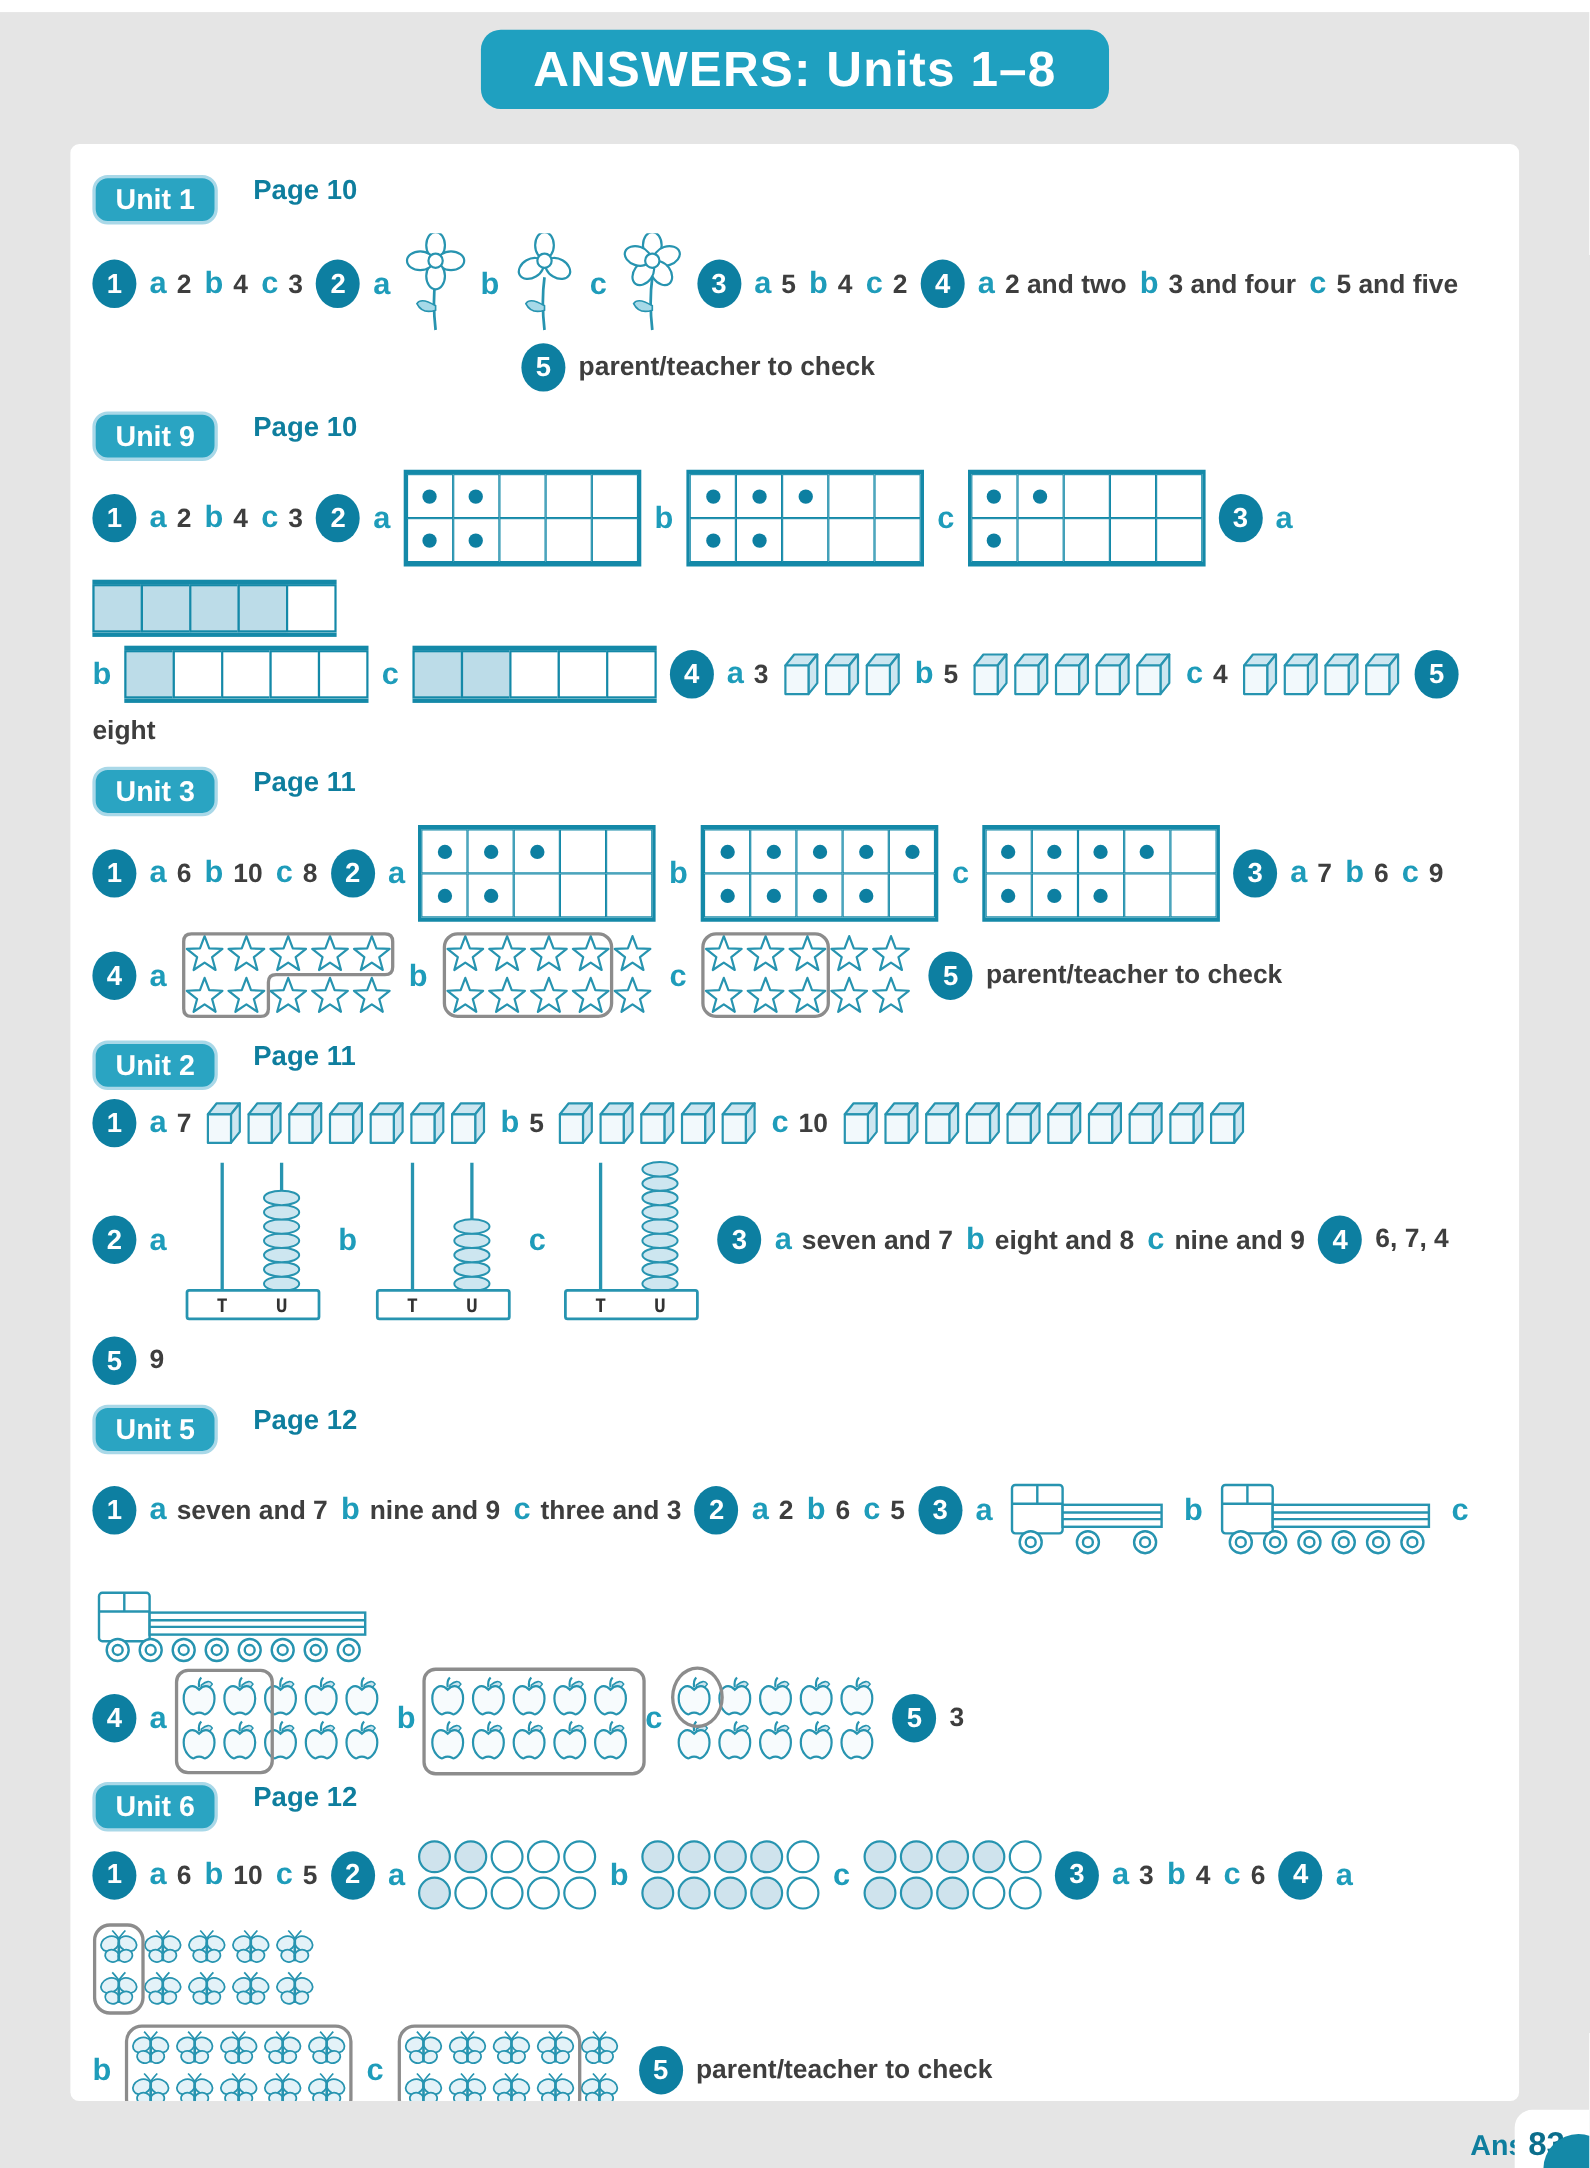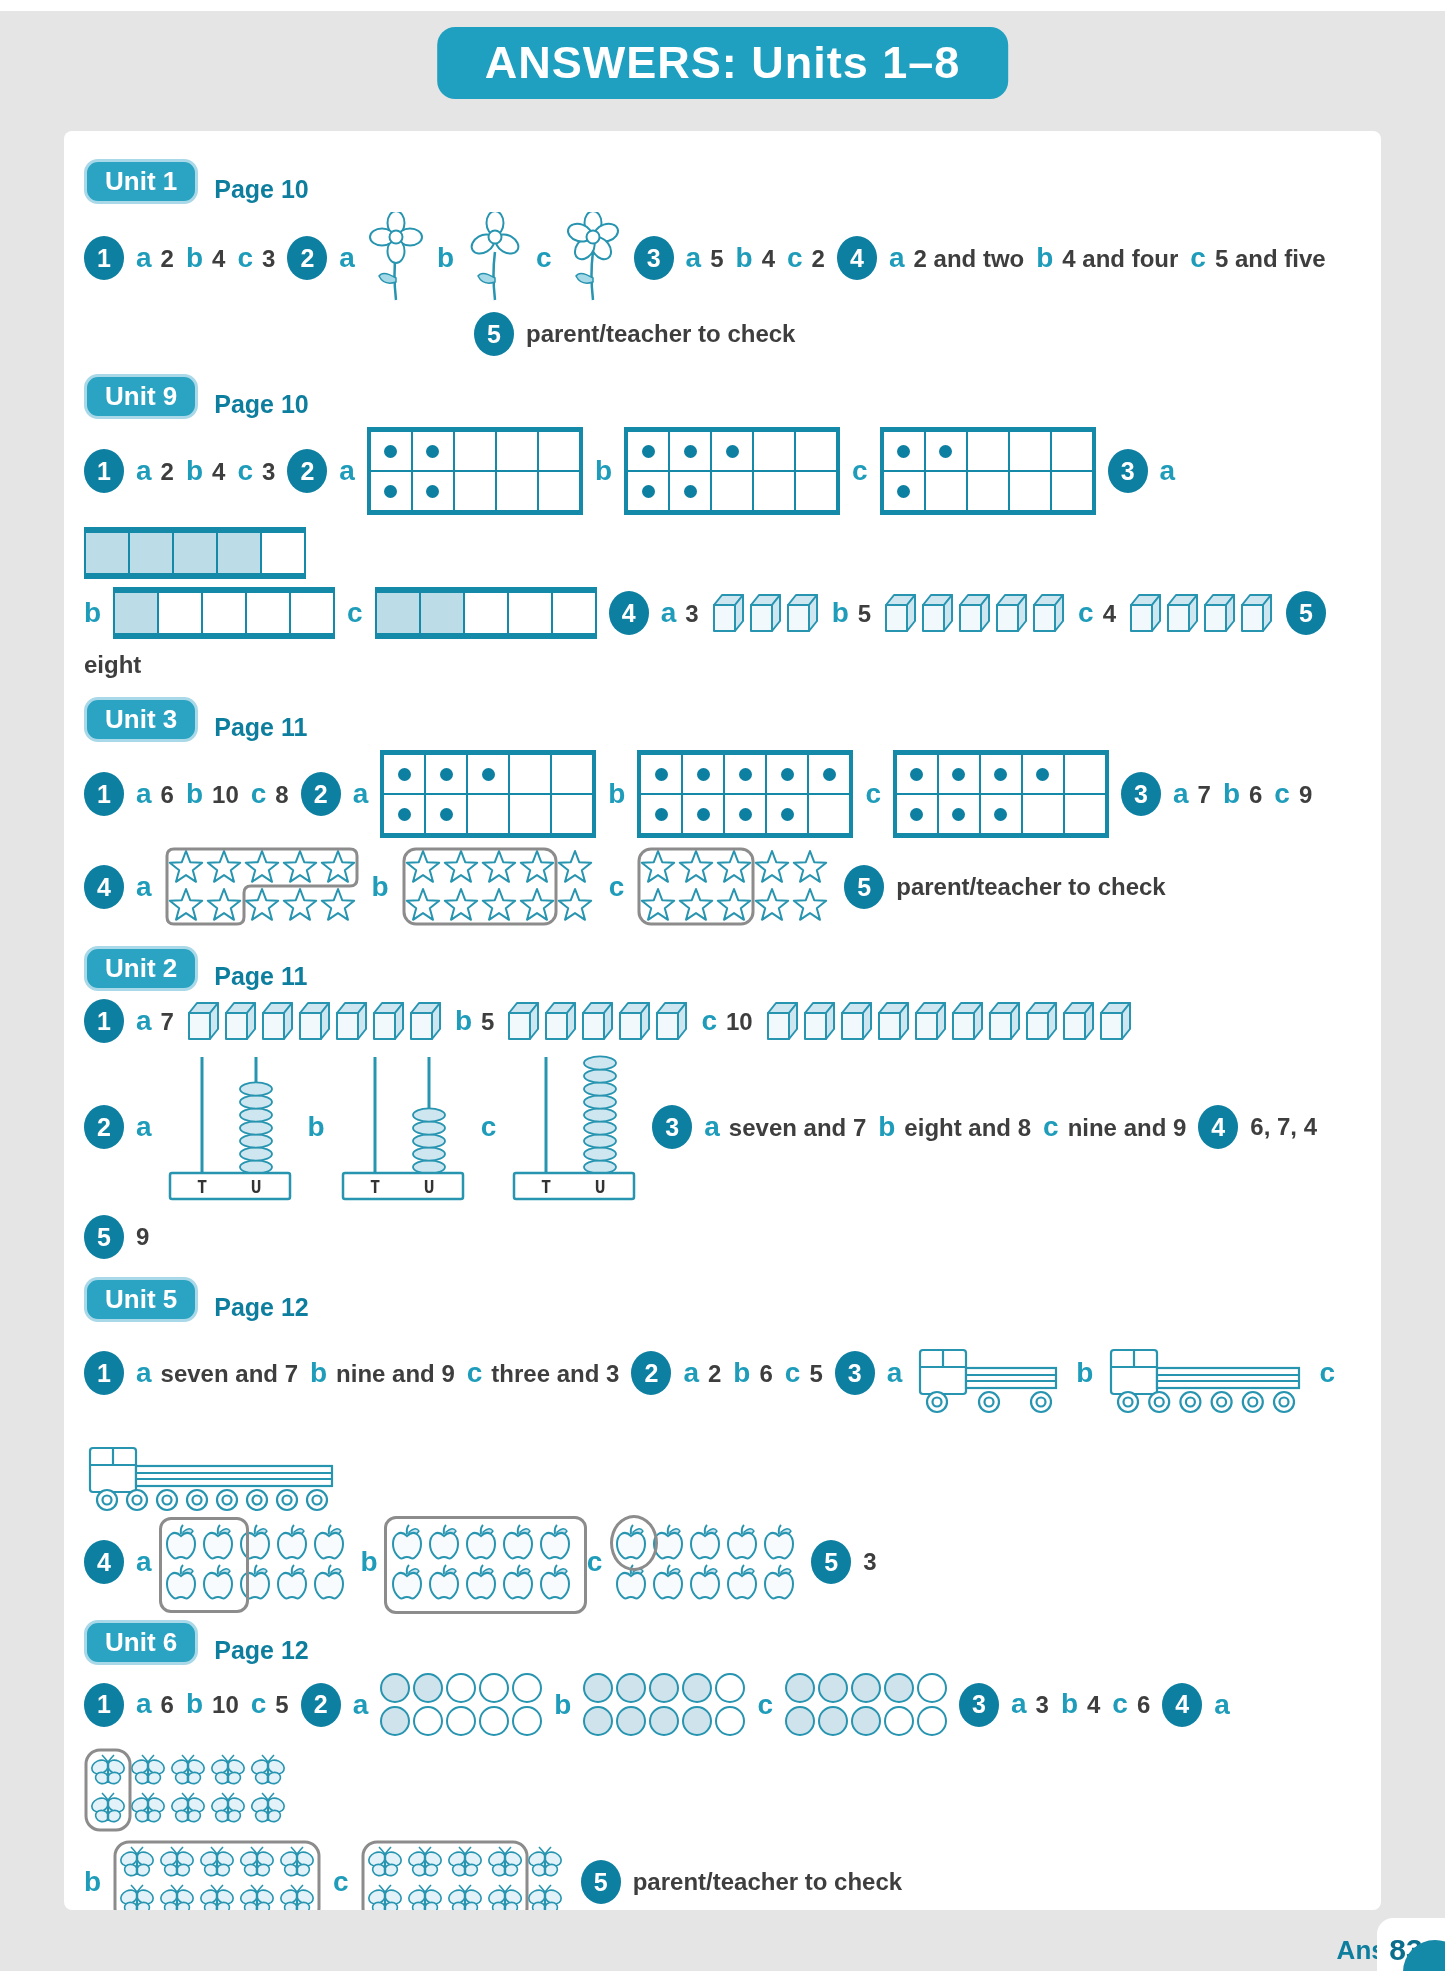--- a/index.html
+++ b/index.html
@@ -4,21 +4,21 @@
 <style>
   html,body{margin:0;padding:0;background:#ffffff;}
   .page{position:relative;width:1445px;height:1971px;background:#e5e5e5;
         font-family:"Liberation Sans",sans-serif;overflow:hidden;margin-top:11px;}
   .banner{position:absolute;top:16px;left:50%;transform:translateX(-50%);
           background:#1FA0C0;border-radius:18px;padding:10px 48px;}
   .banner span{color:#fff;font-size:45px;font-weight:bold;letter-spacing:1px;white-space:nowrap;}
   .panel{position:absolute;top:120px;left:64px;right:64px;bottom:72px;
          background:#fff;border-radius:8px;padding:24px 14px 6px 20px;overflow:hidden;}
   .unit{margin-bottom:18px;}
-  .unit-head{display:flex;align-items:flex-end;gap:16px;margin:4px 0 8px;}
+  .unit-head{display:flex;align-items:flex-start;gap:32px;margin:4px 0 8px;}
   .badge{background:#2AA4C2;color:#fff;font-weight:bold;font-size:26px;
          padding:4px 18px;border-radius:14px;border:3px solid #A9D8E8;}
   .pagelab{color:#0E7E9E;font-weight:bold;font-size:25px;}
   .row{display:flex;align-items:center;flex-wrap:wrap;gap:12px;margin:8px 0;}
   .qnum{min-width:40px;height:44px;background:#0D7FA1;color:#fff;border-radius:50%;
         display:inline-flex;align-items:center;justify-content:center;
         font-size:25px;font-weight:bold;padding:0 2px;box-sizing:border-box;}
   .abc{color:#1E9CBA;font-weight:bold;font-size:28px;line-height:1;}
   .val{color:#3E3E3E;font-size:24px;font-weight:bold;}
   .pair{display:inline-flex;align-items:baseline;gap:9px;}
@@ -126,21 +126,21 @@
               <span class="abc">c</span>
               <span class="val">2</span>
             </span>
             <span class="qnum">4</span>
             <span class="pair">
               <span class="abc">a</span>
               <span class="val">2 and two</span>
             </span>
             <span class="pair">
               <span class="abc">b</span>
-              <span class="val">4 and four</span>
+              <span class="val">3 and four</span>
             </span>
             <span class="pair">
               <span class="abc">c</span>
               <span class="val">5 and five</span>
             </span>
           </div>
           <div class="row" style="margin-left: 390px;">
             <span class="qnum">5</span>
             <span class="val">parent/teacher to check</span>
           </div>

